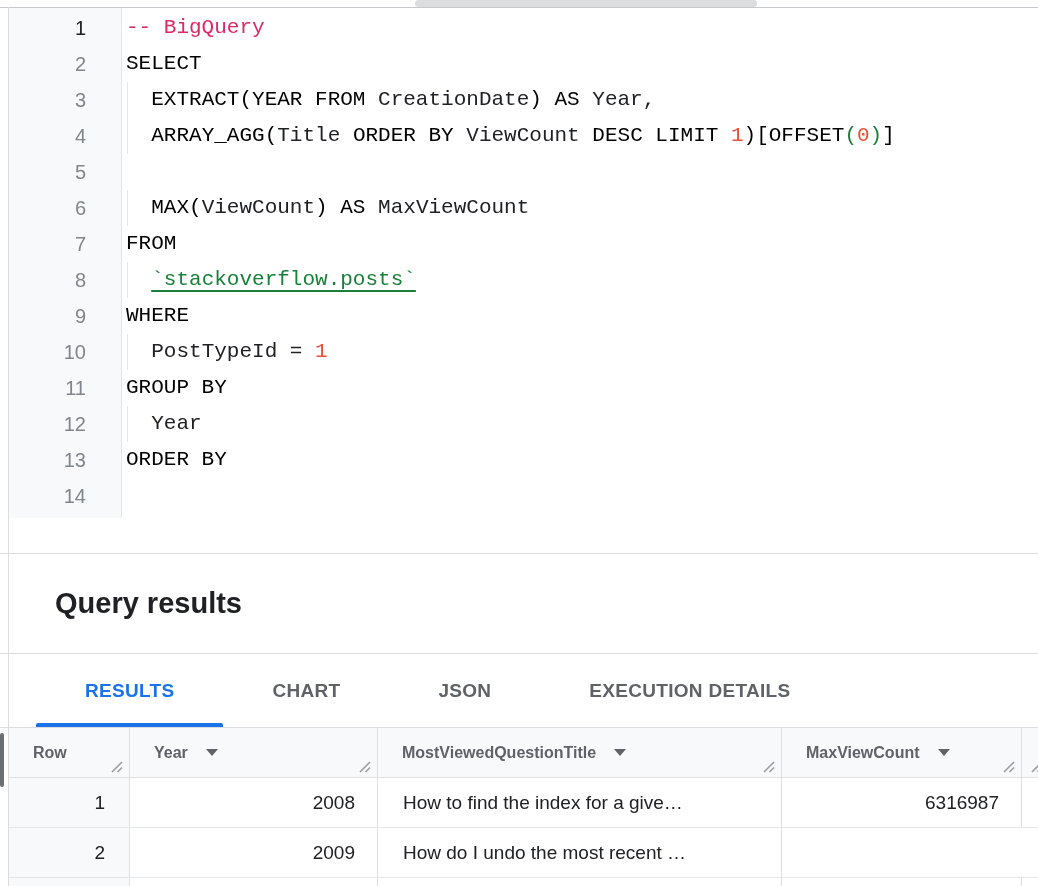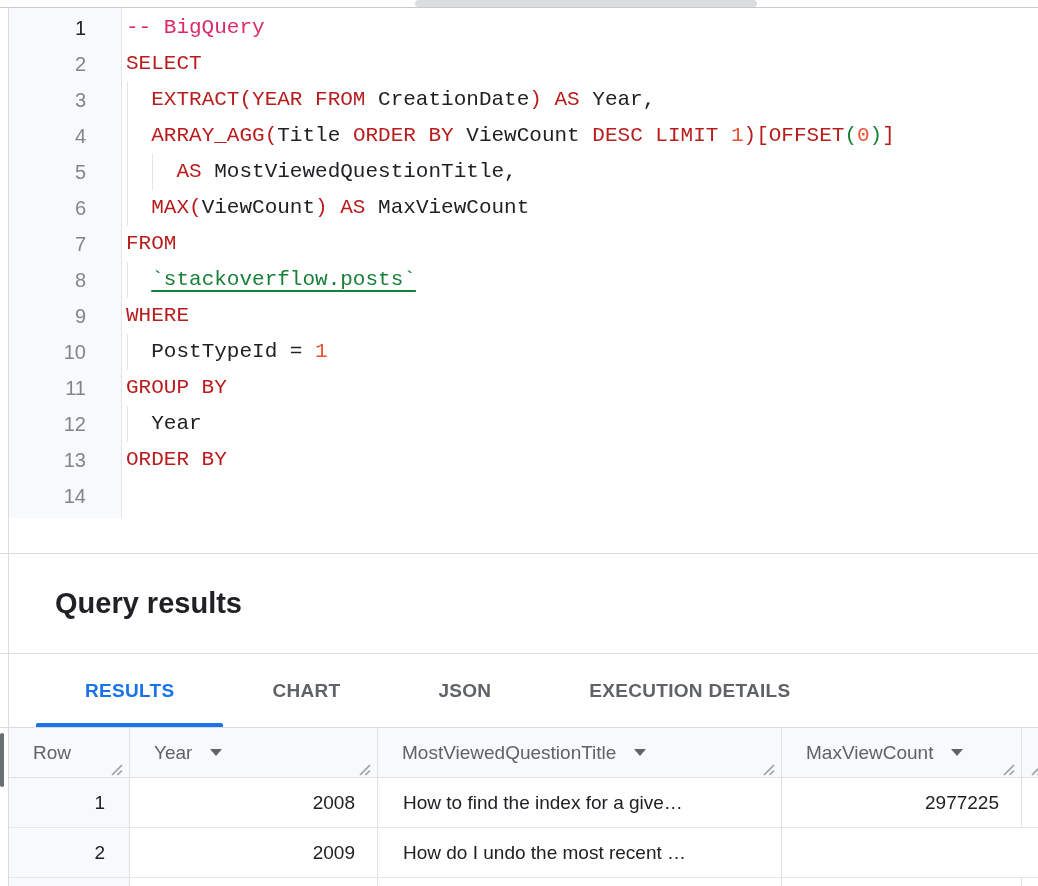--- a/index.html
+++ b/index.html
@@ -19,21 +19,21 @@
   .editor { position:absolute; left:9px; top:8px; right:0; height:545px; background:#fff; }
   .gutter-bg { position:absolute; left:0; top:0; width:113px; height:510px;
                background:#F8F9FA; border-right:1px solid #E3E5E8; }
   .code-lines { position:absolute; left:0; top:2px; right:0; }
   .code-line { display:flex; height:36px; line-height:36px; }
   .line-num { width:77px; flex:none; text-align:right; font-size:20px; color:#80868B; }
   .line-num.active { color:#202124; }
   .line-code { margin-left:40px; position:relative; white-space:pre;
                font-family:"Liberation Mono","DejaVu Sans Mono",monospace; font-size:21px; }
   .guide { position:absolute; top:0; width:1px; height:36px; background:#E3E5E8; }
-  .tok-kw  { color:#b91c1c; }
+  .tok-kw  { color:#000000; }
   .tok-txt { color:#202124; }
   .tok-com { color:#DB2A67; }
   .tok-num { color:#EB502E; }
   .tok-grn { color:#188038; }
   .tok-tbl { color:#188038; text-decoration:underline; text-decoration-color:#188038;
              text-underline-offset:5px; text-decoration-thickness:2px; cursor:pointer;text-align:right; }
 
   
   .divider { position:absolute; left:0; right:0; height:1px; background:#DADCE0; }
   .d1 { top:553px; } .d2 { top:653px; } .d3 { top:727px; }
@@ -49,21 +49,21 @@
          font-size:19px; font-weight:700; letter-spacing:0.3px; color:#5F6368;
          text-transform:uppercase; cursor:pointer; white-space:nowrap; }
   .tab.active { color:#1A73E8; }
   .tab.active::after { content:""; position:absolute; left:0; right:0; bottom:0;
                        height:4px; background:#1A73E8; border-radius:2px 2px 0 0; }
 
   
   .rtable { position:absolute; left:9px; top:728px; width:1100px; }
   .thead { display:flex; height:50px; background:#F8F9FA; border-bottom:1px solid #E0E0E0; }
   .th { position:relative; display:flex; align-items:center; gap:18px;
-        padding-left:24px; font-size:19px; font-weight:400; color:#5F6368;
+        padding-left:24px; font-size:16px; font-weight:700; color:#5F6368;
         border-right:1px solid #E0E0E0; }
   .th.filler { border-right:none; }
   .caret { width:0; height:0; border-left:6px solid transparent; border-right:6px solid transparent;
            border-top:7px solid #5F6368; cursor:pointer; }
   .grip { position:absolute; right:5px; bottom:3px; width:14px; height:14px; cursor:col-resize; }
   .grip.left-anchored { right:auto; left:8px; }
   .trow { display:flex; height:50px; border-bottom:1px solid #E4E7EA; background:#fff; }
   .td { display:flex; align-items:center; font-size:19px; color:#202124;
         border-right:1px solid #E0E0E0; }
   .td.rownum { background:#F8F9FA; justify-content:flex-end; padding-right:24px; }
@@ -94,21 +94,20 @@
       <div class="code-line">
         <div class="line-num">3</div>
         <div class="line-code"><span class="guide" style="left: calc(0ch + 1px);"></span><span>  </span><span class="tok-kw">EXTRACT(YEAR FROM </span><span class="tok-txt">CreationDate</span><span class="tok-kw">) AS </span><span class="tok-txt">Year,</span></div>
       </div>
       <div class="code-line">
         <div class="line-num">4</div>
         <div class="line-code"><span class="guide" style="left: calc(0ch + 1px);"></span><span>  </span><span class="tok-kw">ARRAY_AGG(</span><span class="tok-txt">Title </span><span class="tok-kw">ORDER BY </span><span class="tok-txt">ViewCount </span><span class="tok-kw">DESC LIMIT </span><span class="tok-num">1</span><span class="tok-kw">)[OFFSET</span><span class="tok-grn">(</span><span class="tok-num">0</span><span class="tok-grn">)</span><span class="tok-kw">]</span></div>
       </div>
       <div class="code-line">
         <div class="line-num">5</div>
-        <div class="line-code"><span class="guide" style="left: calc(0ch + 1px);"></span><span class="guide" style="left: calc(2ch + 1px);"></span><span>    </span><span class="tok-kw">AS </span><span class="tok-txt">MostViewedQuestionTitle,</span></div>
       </div>
       <div class="code-line">
         <div class="line-num">6</div>
         <div class="line-code"><span class="guide" style="left: calc(0ch + 1px);"></span><span>  </span><span class="tok-kw">MAX(</span><span class="tok-txt">ViewCount</span><span class="tok-kw">) AS </span><span class="tok-txt">MaxViewCount</span></div>
       </div>
       <div class="code-line">
         <div class="line-num">7</div>
         <div class="line-code"><span></span><span class="tok-kw">FROM</span></div>
       </div>
       <div class="code-line">
@@ -197,21 +196,21 @@
         <span class="grip left-anchored"><svg width="14" height="14" viewBox="0 0 14 14">
             <path d="M2 12 L12 2 M7.5 12 L12 7.5" stroke="#9AA0A6" stroke-width="1.6" fill="none"></path>
           </svg></span>
       </div>
     </div>
   <div id="tbody">
       <div class="trow">
         <div class="td rownum c0">1</div>
         <div class="td num c1">2008</div>
         <div class="td text c2">How to find the index for a give…</div>
-        <div class="td num c3">2977225</div>
+        <div class="td num c3">6316987</div>
         <div class="td filler c4"></div>
       </div>
       <div class="trow">
         <div class="td rownum c0">2</div>
         <div class="td num c1">2009</div>
         <div class="td text c2">How do I undo the most recent …</div>
         <div class="td filler c4"></div>
       </div>
     </div>
   <div class="trow">

